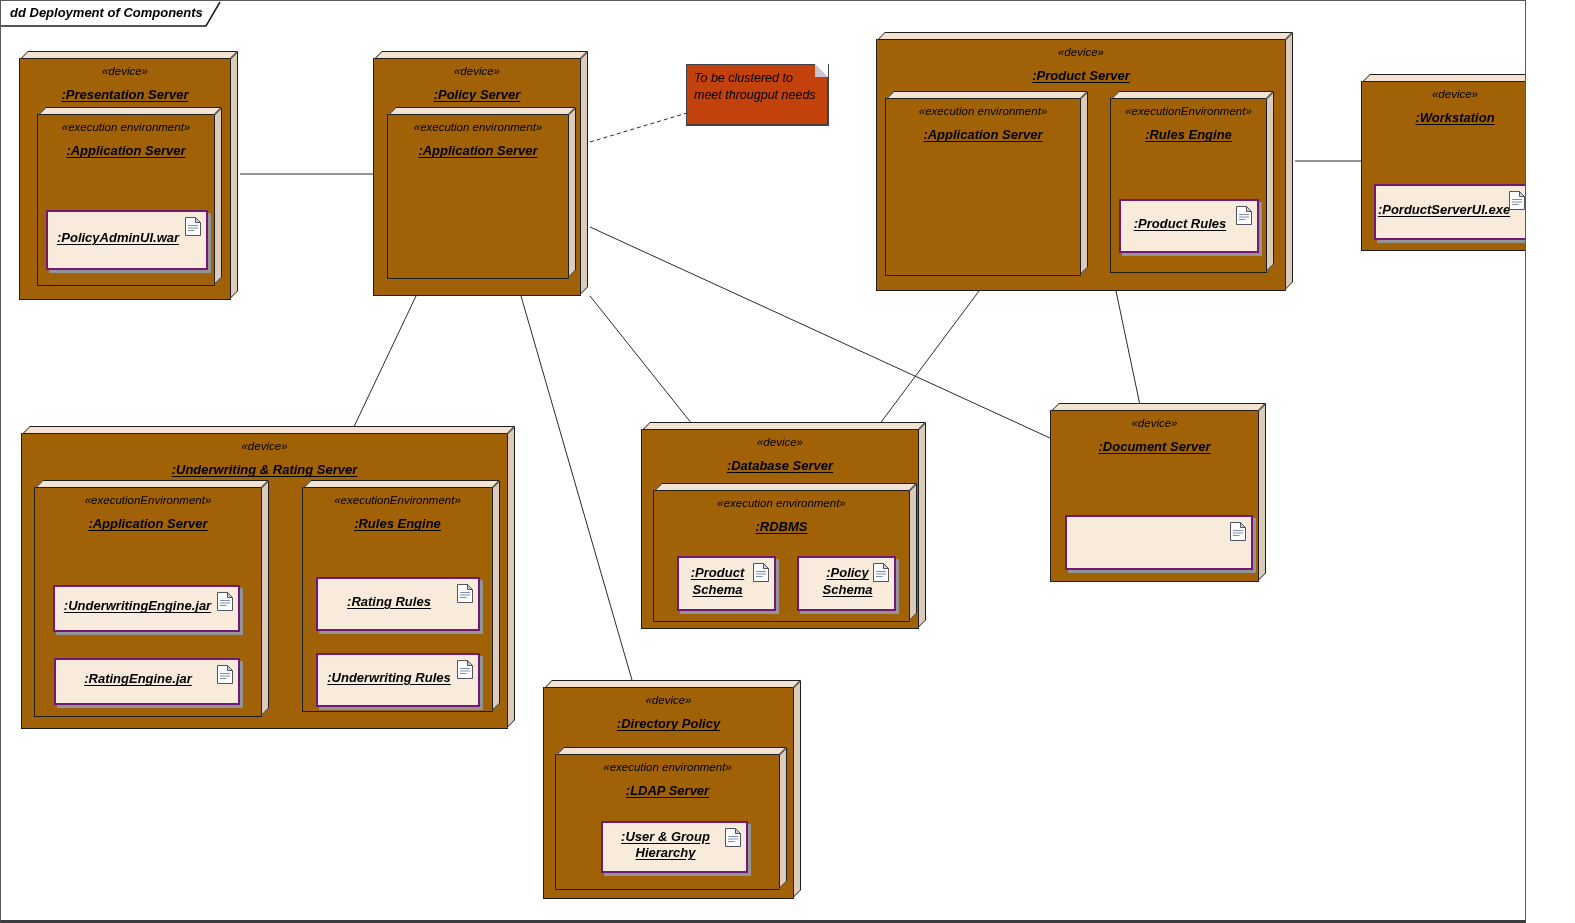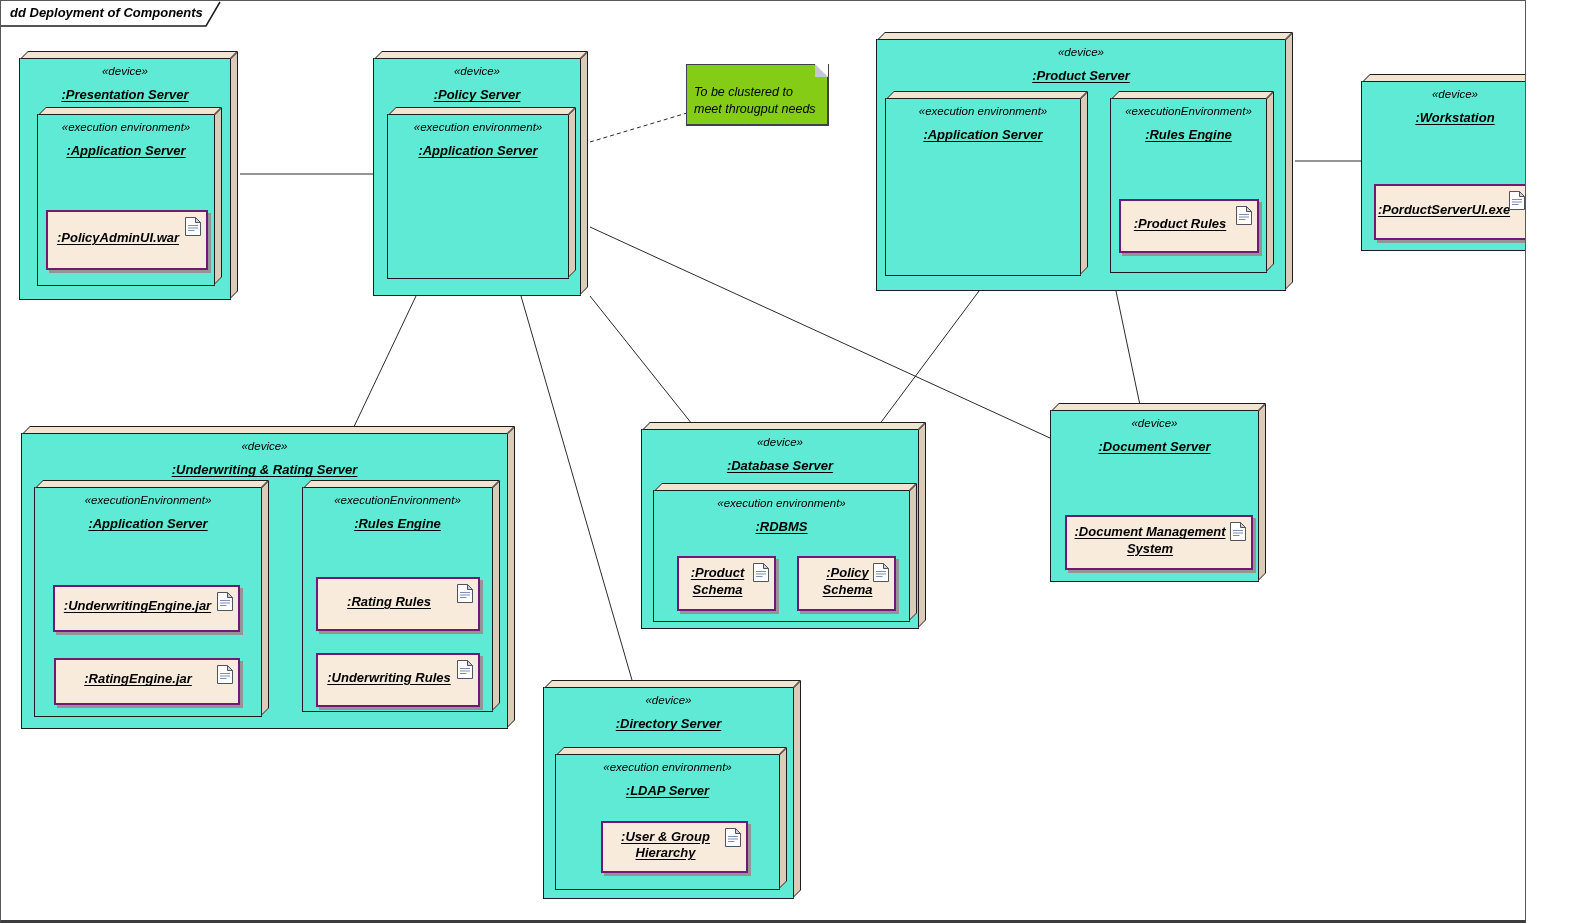--- a/index.html
+++ b/index.html
@@ -12,21 +12,21 @@
   }
   .connectors { position:absolute; left:0; top:0; z-index:0; }
   .connectors line { stroke:#2b2b2b; stroke-width:1; }
   .connectors line.dashed { stroke-dasharray:4 3; }
 
   
   .tab-svg { position:absolute; left:0; top:0; z-index:2; }
   .tab-label { position:absolute; left:9px; top:4px; z-index:3; font-size:13px; font-weight:bold; white-space:nowrap; }
 
   
-  .box3d { position:absolute; background:#5eead4; border:1px solid #1d1d1f; box-sizing:border-box; z-index:1; }
+  .box3d { position:absolute; background:#a16207; border:1px solid #1d1d1f; box-sizing:border-box; z-index:1; }
   .box3d::before { 
     content:""; position:absolute; left:0; top:-8px; width:100%; height:8px;
     background:#F2E4D1; border:1px solid #1d1d1f; box-sizing:border-box;
     transform:skewX(-45deg); transform-origin:left bottom;
   }
   .box3d::after { 
     content:""; position:absolute; right:-8px; top:0; width:8px; height:100%;
     background:#DACCB8; border:1px solid #1d1d1f; box-sizing:border-box;
     transform:skewY(-45deg); transform-origin:left top;
   }
@@ -40,23 +40,23 @@
     box-shadow:3px 3px 0 #949494; display:flex; align-items:center; justify-content:center;
   }
   .aname {
     font-size:13px; font-weight:bold; text-decoration:underline; text-underline-offset:2px;
     text-align:center; line-height:1.25; padding:0 24px 4px 6px;
   }
   .doc-icon { position:absolute; top:5px; right:5px; width:16px; height:19px; }
 
   
   .note {
-    position:absolute; background:#84cc16; border:1px solid #404048; box-sizing:border-box; z-index:1;
+    position:absolute; background:#c2410c; border:1px solid #404048; box-sizing:border-box; z-index:1;
     border-bottom-width:2px; border-right-width:2px;
-    font-size:12.5px; line-height:1.35; padding:19px 4px 4px 7px;
+    font-size:12.5px; line-height:1.35; padding:5px 4px 4px 7px;
   }
   .note .fold {
     position:absolute; top:-1px; right:-1px; width:0; height:0;
     border-top:13px solid #ffffff; border-left:13px solid #c6c6d2;
   }
 </style>
 </head>
 <body>
 
 <div class="diagram">
@@ -230,31 +230,30 @@
       </div>
     </div>
   </div>
 
   <div class="box3d" style="left:1049px;top:409px;width:209px;height:172px">
     <div class="hdr">
       <div class="stereo">«device»</div>
       <div class="nname">:Document Server</div>
     </div>
     <div class="artifact" style="left:14px;top:104px;width:188px;height:55px">
-      <span class="aname">:Document Management System</span>
       <svg class="doc-icon" viewBox="0 0 16 19">
           <use href="#docicon"></use>
         </svg>
     </div>
   </div>
 
   <div class="box3d" style="left:542px;top:686px;width:251px;height:212px">
     <div class="hdr">
       <div class="stereo">«device»</div>
-      <div class="nname">:Directory Server</div>
+      <div class="nname">:Directory Policy</div>
     </div>
     <div class="box3d" style="left:11px;top:66px;width:225px;height:136px">
       <div class="hdr">
         <div class="stereo">«execution environment»</div>
         <div class="nname">:LDAP Server</div>
       </div>
       <div class="artifact" style="left:45px;top:66px;width:147px;height:52px">
         <span class="aname">:User &amp; Group Hierarchy</span>
         <svg class="doc-icon" viewBox="0 0 16 19">
             <use href="#docicon"></use>

